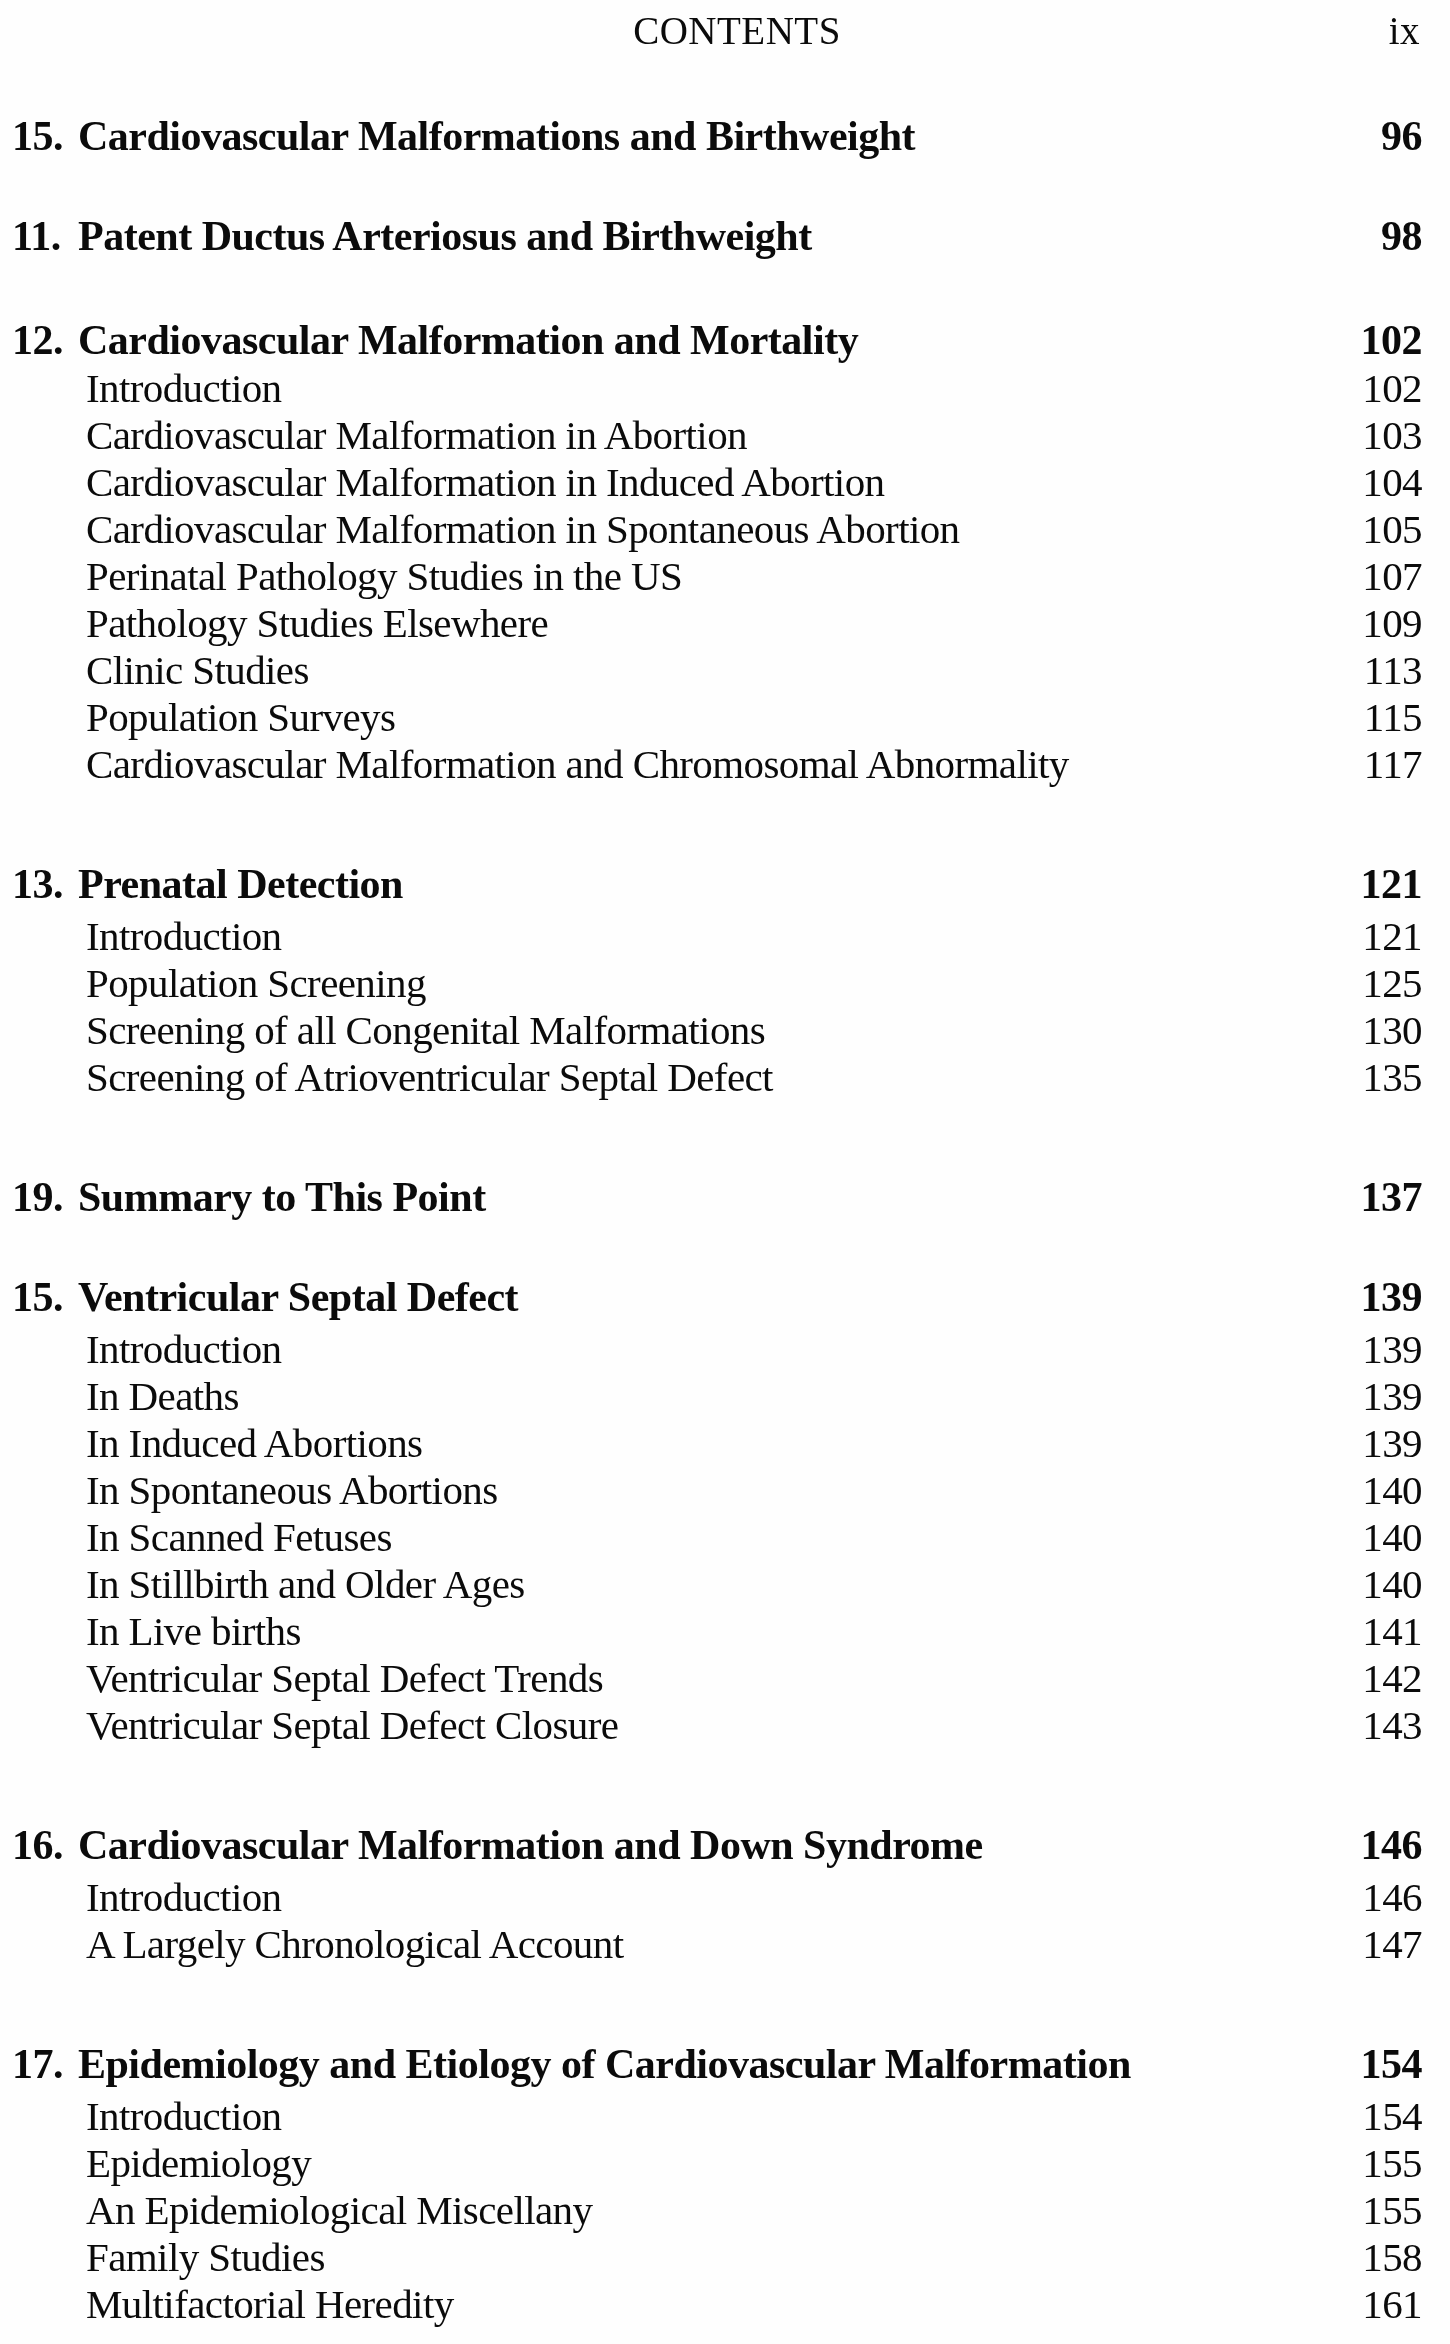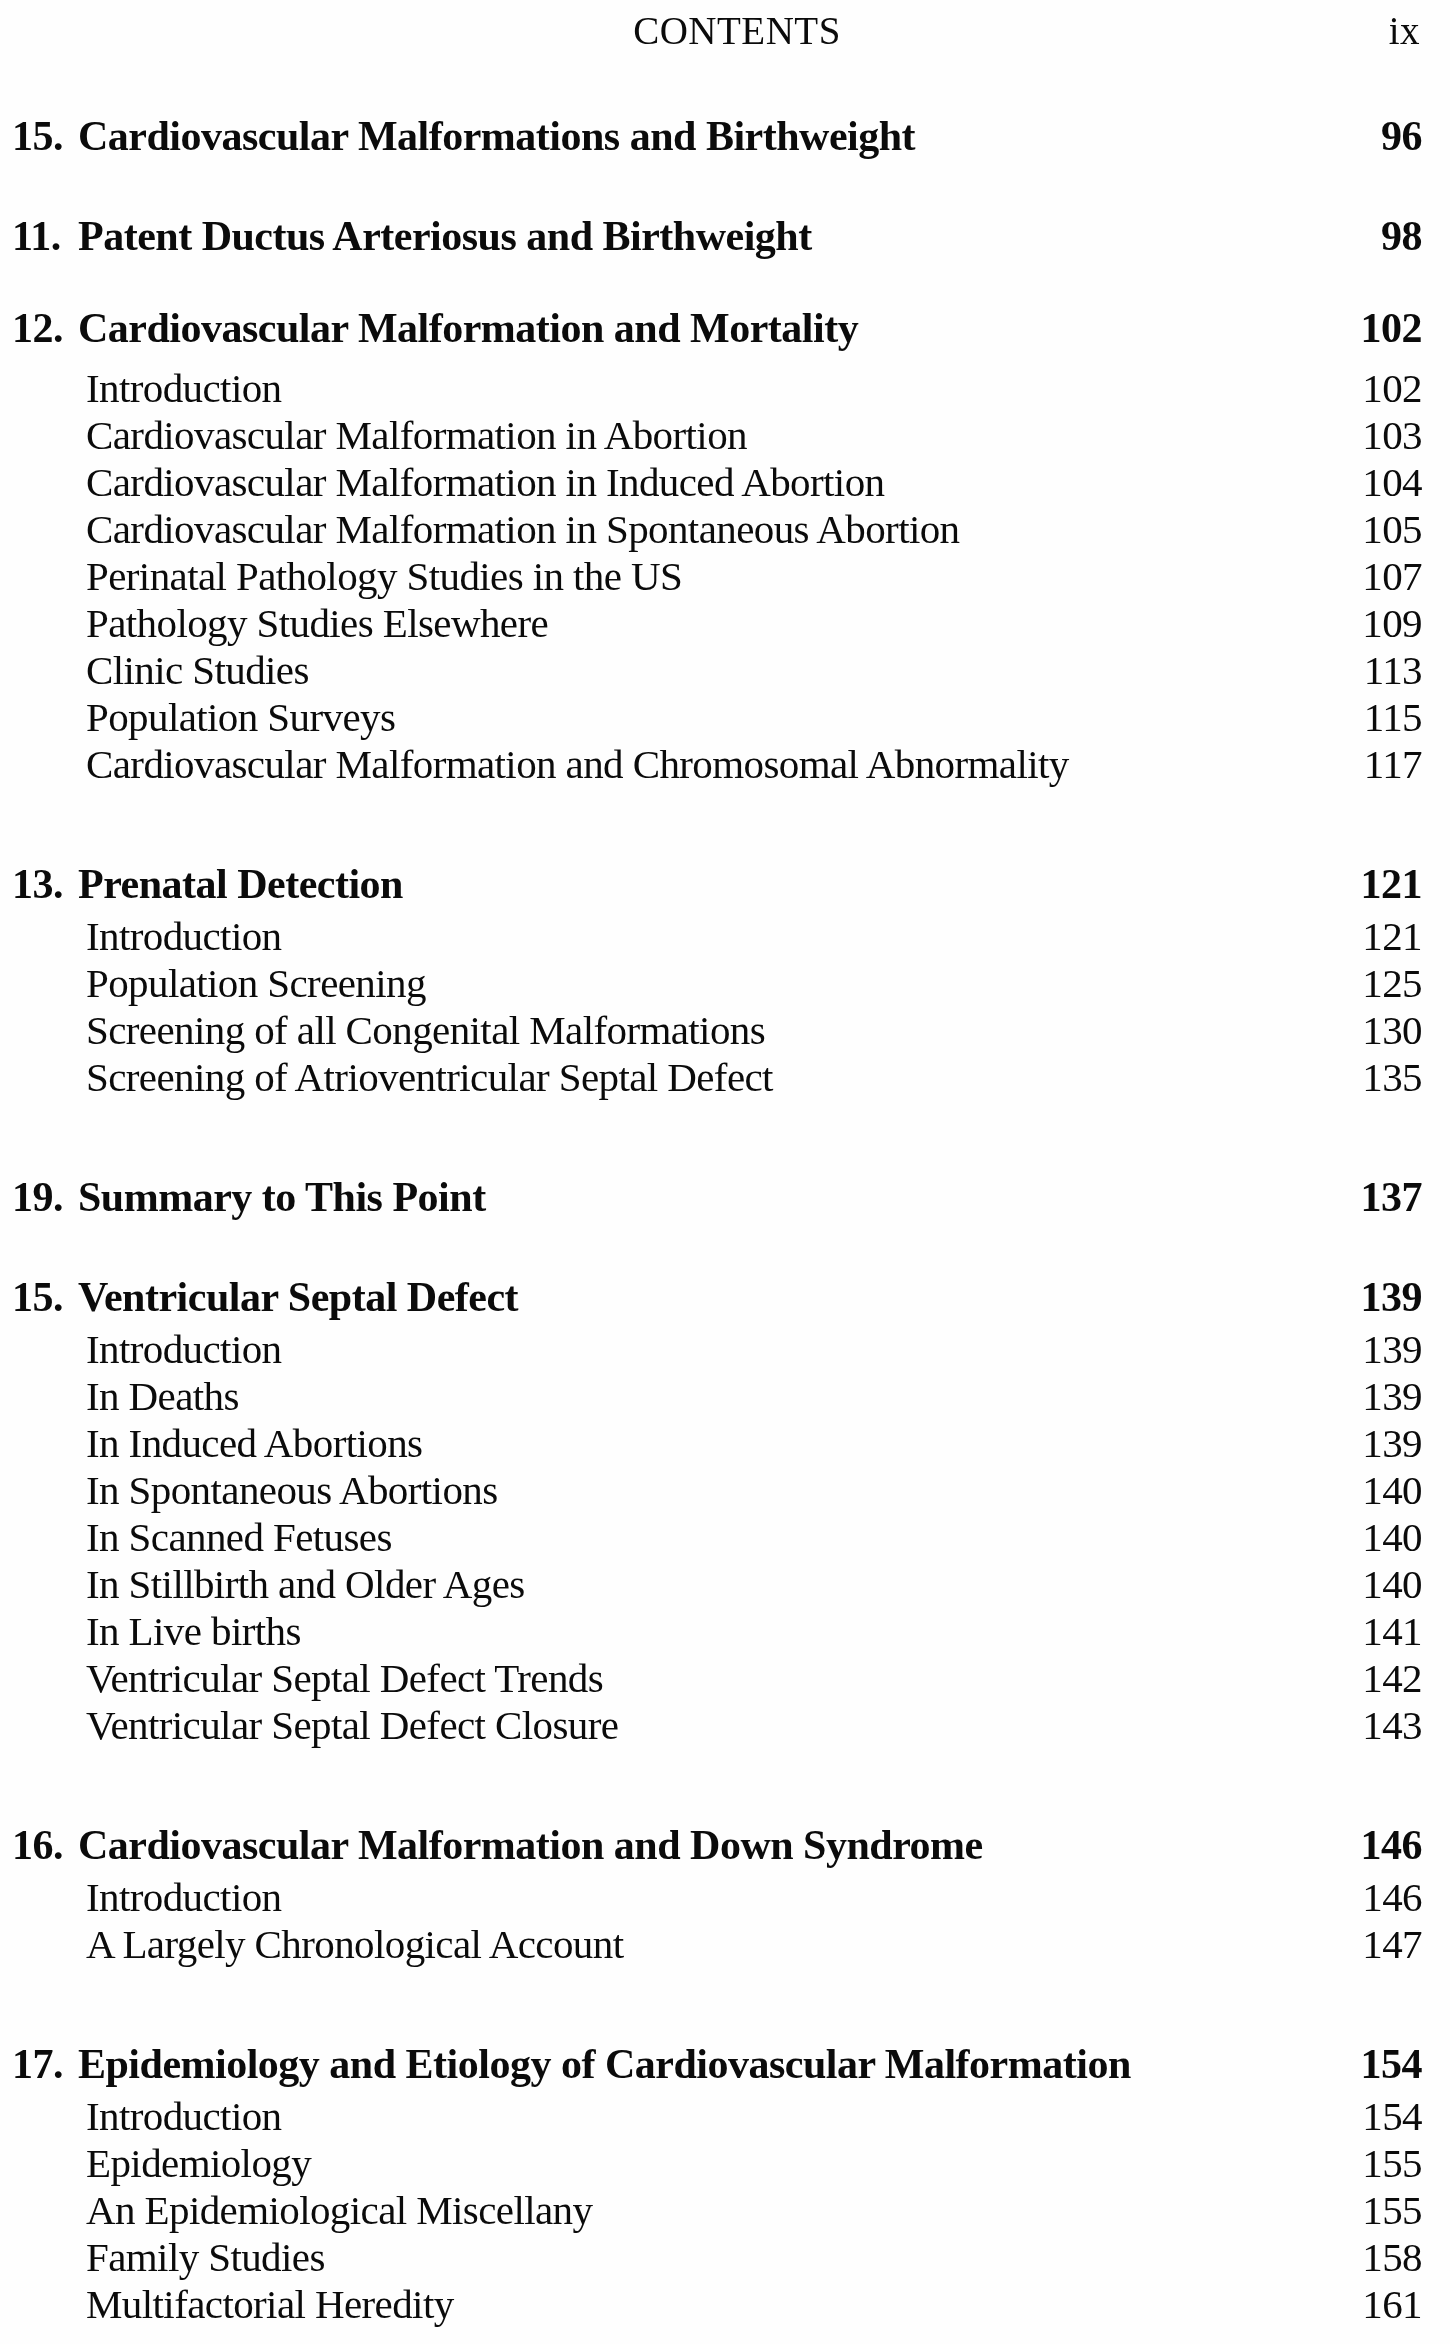--- a/index.html
+++ b/index.html
@@ -67,21 +67,21 @@
       <div class="row chapter" style="top: 112px;">
         <span class="num">15.</span>
         <span class="title">Cardiovascular Malformations and Birthweight</span>
         <span class="pagenum">96</span>
       </div>
       <div class="row chapter" style="top: 212px;">
         <span class="num">11.</span>
         <span class="title">Patent Ductus Arteriosus and Birthweight</span>
         <span class="pagenum">98</span>
       </div>
-      <div class="row chapter" style="top: 304px;">
+      <div class="row chapter" style="top: 316px;">
         <span class="num">12.</span>
         <span class="title">Cardiovascular Malformation and Mortality</span>
         <span class="pagenum">102</span>
       </div>
       <div class="row sub" style="top: 364px;">
         <span class="title">Introduction</span>
         <span class="pagenum">102</span>
       </div>
       <div class="row sub" style="top: 411px;">
         <span class="title">Cardiovascular Malformation in Abortion</span>

